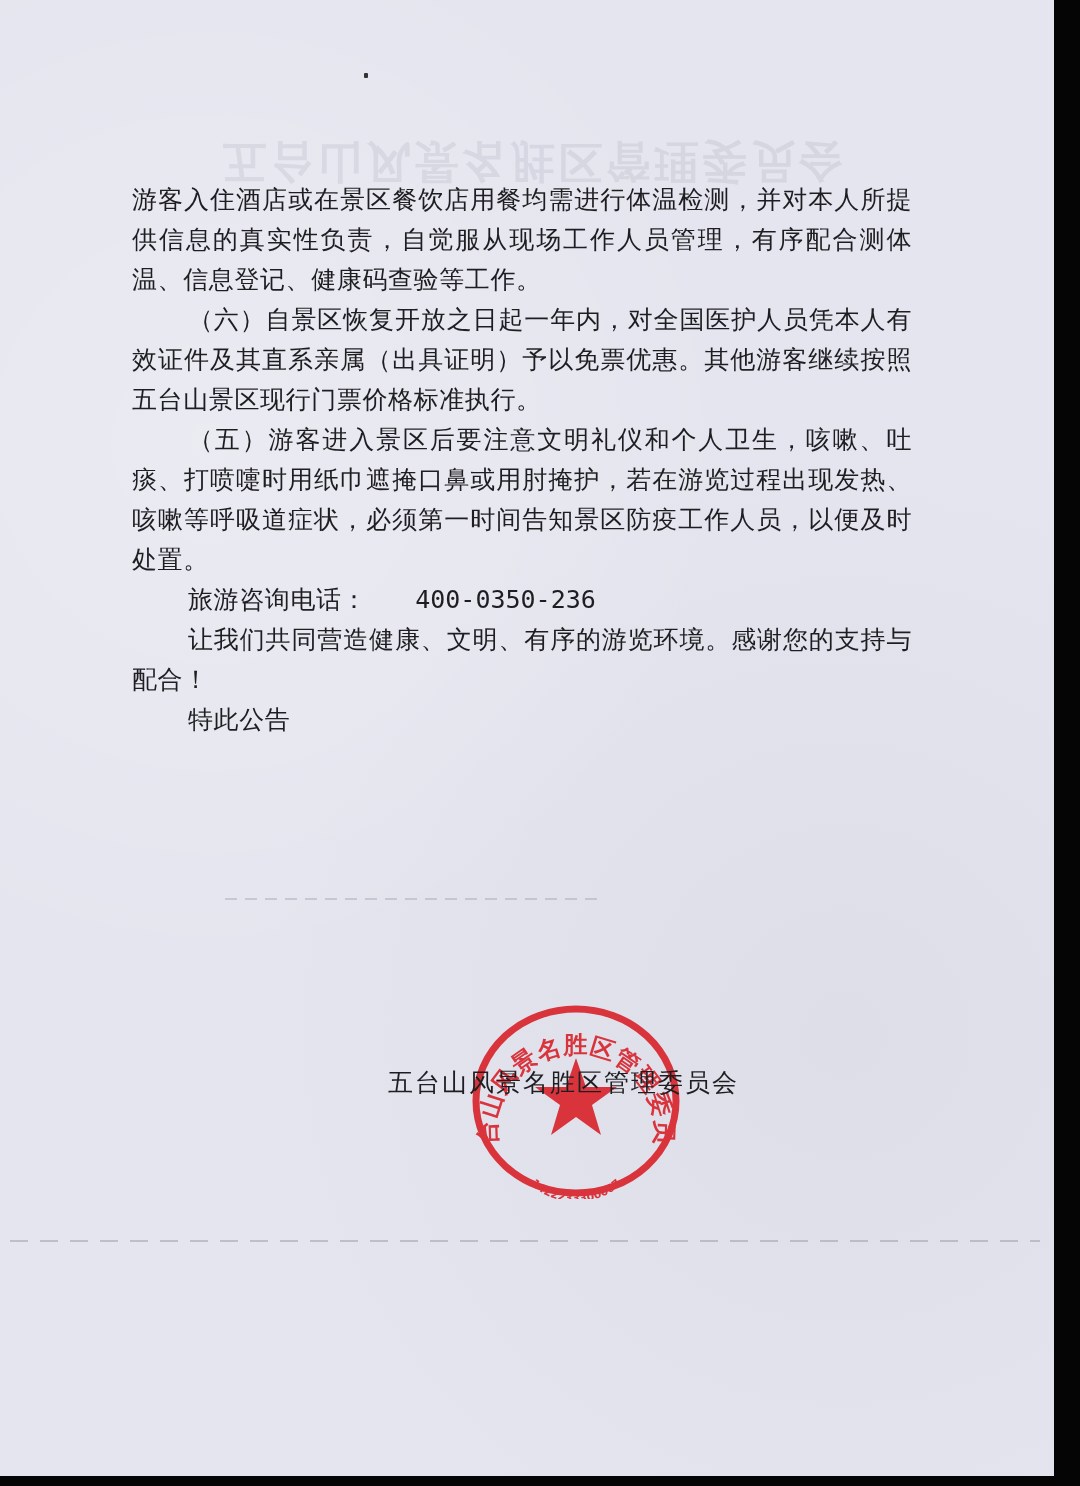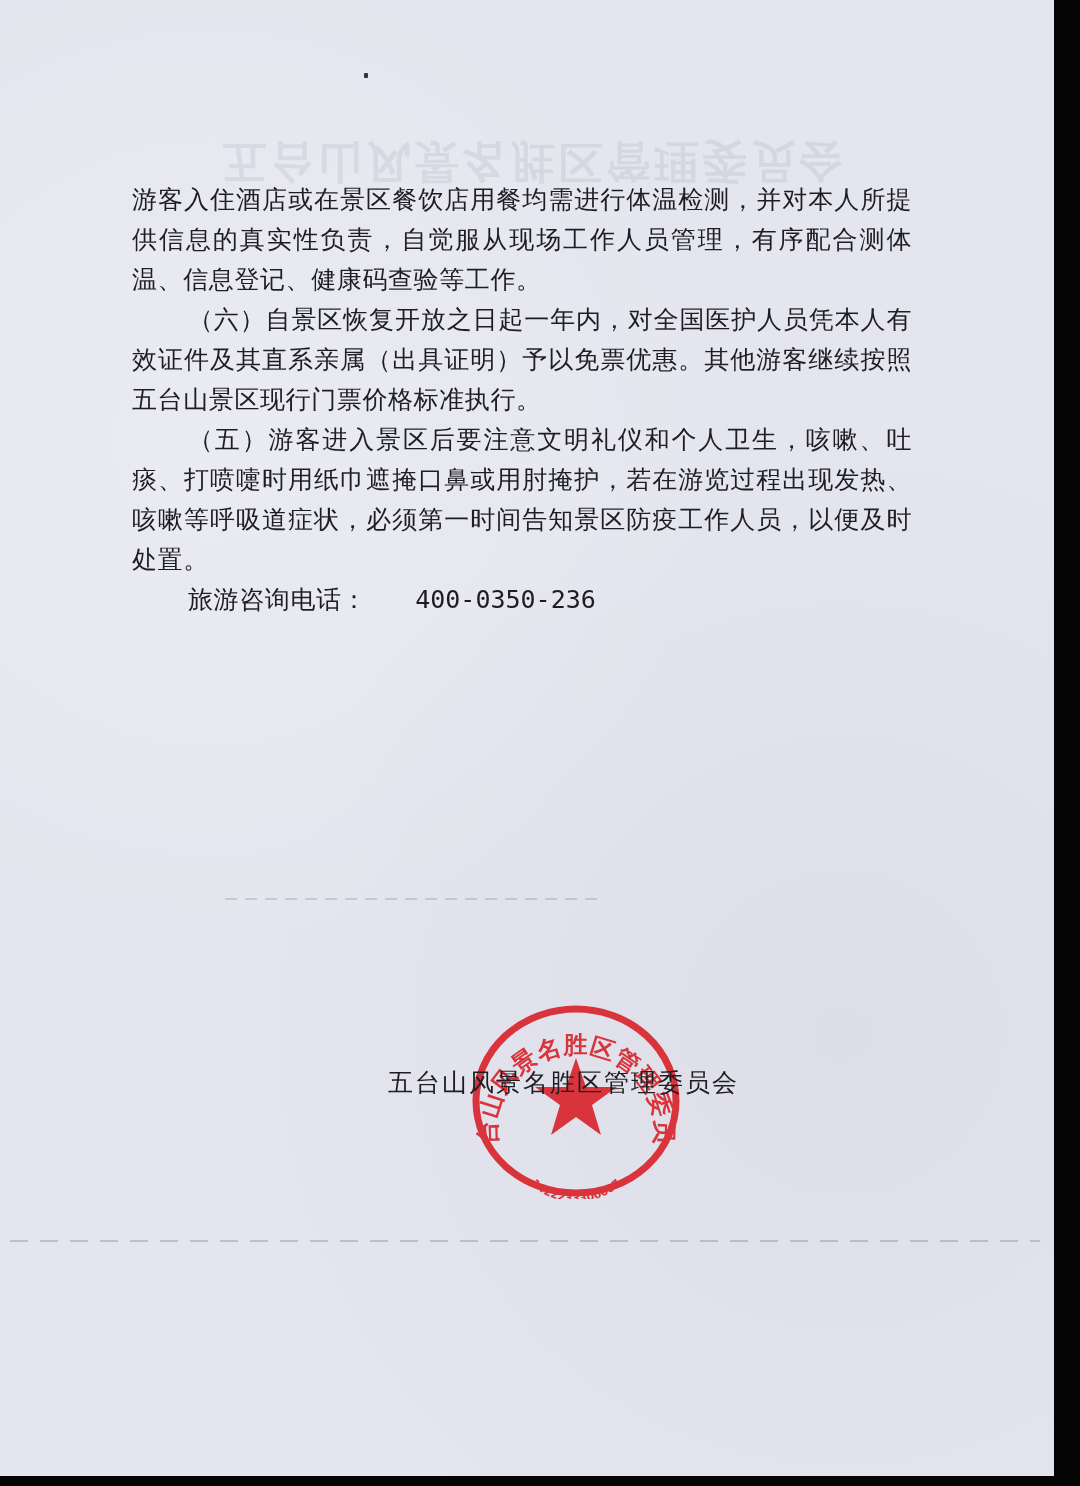--- a/index.html
+++ b/index.html
@@ -73,20 +73,22 @@
 
   <div class="body-text">
     <p class="para noindent">游客入住酒店或在景区餐饮店用餐均需进行体温检测，并对本人所提供信息的真实性负责，自觉服从现场工作人员管理，有序配合测体温、信息登记、健康码查验等工作。</p>
     <p class="para">（六）自景区恢复开放之日起一年内，对全国医护人员凭本人有效证件及其直系亲属（出具证明）予以免票优惠。其他游客继续按照五台山景区现行门票价格标准执行。</p>
     <p class="para">（五）游客进入景区后要注意文明礼仪和个人卫生，咳嗽、吐痰、打喷嚏时用纸巾遮掩口鼻或用肘掩护，若在游览过程出现发热、咳嗽等呼吸道症状，必须第一时间告知景区防疫工作人员，以便及时处置。</p>
 
     <p class="contact">
       <span>旅游咨询电话：</span><span class="num">400-0350-236</span>
     </p>
 
+    <p class="para">让我们共同营造健康、文明、有序的游览环境。感谢您的支持与配合！</p>
+    <p class="para">特此公告</p>
   </div>
 
   <div class="faint-line"></div>
 
   <svg class="seal" viewBox="0 0 212 196">
     <defs>
       <path id="sealArc" d="M 30,150 A 80,76 0 1,1 182,150" fill="none"></path>
       <path id="codeArc" d="M 50,168 A 64,60 0 0,0 162,168" fill="none"></path>
     </defs>
     <ellipse cx="106" cy="98" rx="100" ry="92" fill="none" stroke="#d9262e" stroke-width="7"></ellipse>

